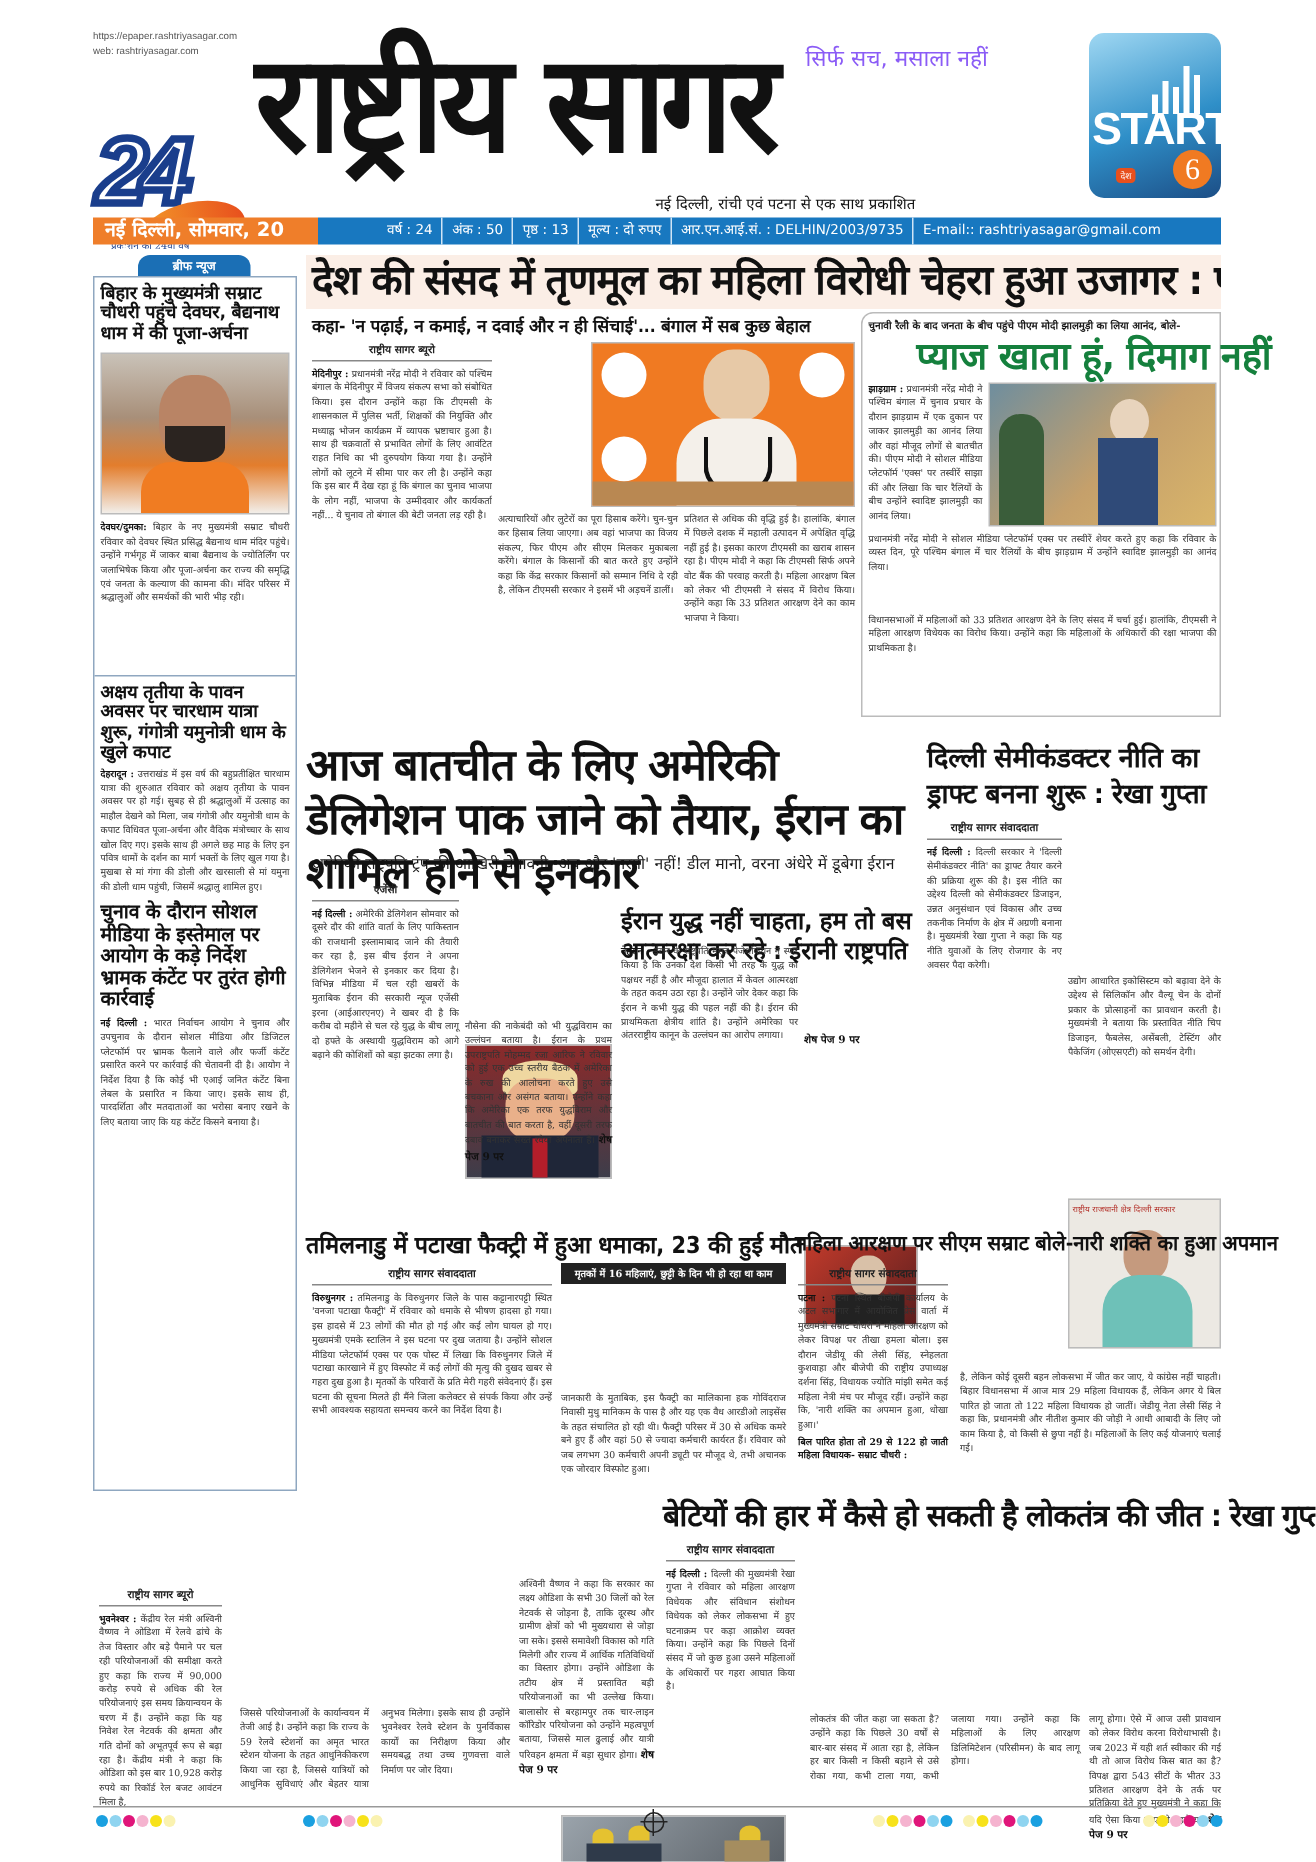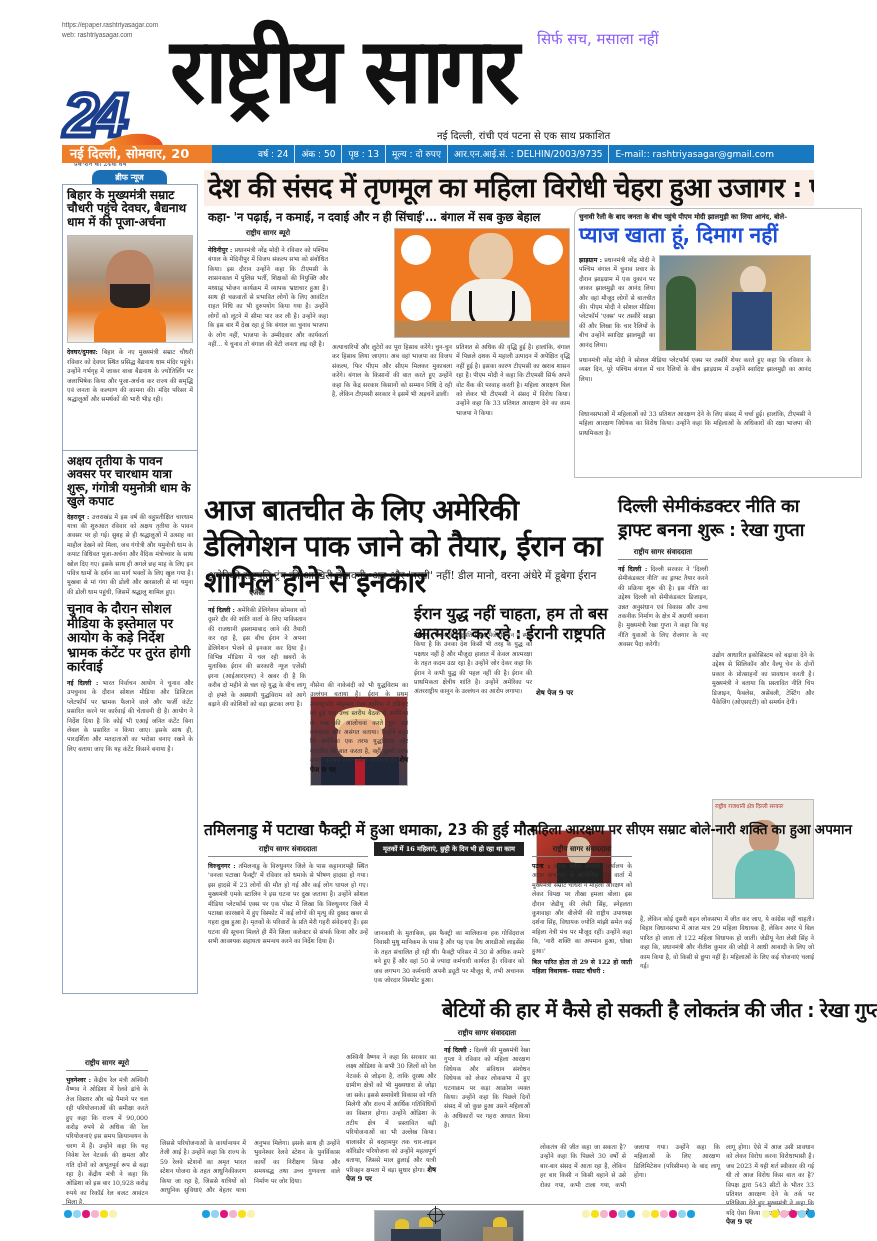--- a/index.html
+++ b/index.html
@@ -56,20 +56,32 @@
   <div class="abs logo24">
     <div class="num">24</div>
     <div class="flame"></div>
     <div class="tag">प्रकाशन का 24वां वर्ष</div>
   </div>
 
   <div class="abs tagline-top">सिर्फ सच, मसाला नहीं</div>
   <div class="abs masthead">राष्ट्रीय सागर</div>
   <div class="abs tagline-sub">नई दिल्ली, रांची एवं पटना से एक साथ प्रकाशित</div>
 
+  <div class="abs start">
+    <div class="bars">
+      <span style="height:40%"></span>
+        <span style="height:70%"></span>
+        <span style="height:55%"></span>
+        <span style="height:100%"></span>
+        <span style="height:80%"></span>
+    </div>
+    <div class="word">START</div>
+    <div class="desh">देश</div>
+    <div class="six">6</div>
+  </div>
 
   <div class="abs dateline">
     <div class="date">नई दिल्ली, सोमवार, 20 अप्रैल 2026</div>
     <div class="meta">
       <span>वर्ष : 24</span>
       <span>अंक : 50</span>
       <span>पृष्ठ : 13</span>
       <span>मूल्य : दो रुपए</span>
       <span>आर.एन.आई.सं. : DELHIN/2003/9735</span>
       <span>E-mail:: rashtriyasagar@gmail.com</span>
@@ -110,23 +122,23 @@
     <div style="position:absolute;left:6px;top:62px;width:30px;height:30px;border-radius:50%;background:#fff;"></div>
     <div style="position:absolute;right:6px;top:6px;width:30px;height:30px;border-radius:50%;background:#fff;"></div>
     <div style="position:absolute;left:74px;top:4px;width:44px;height:48px;border-radius:45%;background:#e7c9a7;"></div>
     <div style="position:absolute;left:56px;top:50px;width:80px;height:60px;background:#f4f0ea;border-radius:30px 30px 0 0;"></div>
     <div style="position:absolute;left:74px;top:62px;width:46px;height:40px;border:3px solid #111;border-radius:0 0 50% 50%;border-top:none;"></div>
     <div style="position:absolute;left:0;bottom:0;width:100%;height:16px;background:#b98852;"></div>
   </div>
   <div class="abs body" style="left:270px;top:342px;width:120px;">अत्याचारियों और लुटेरों का पूरा हिसाब करेंगे। चुन-चुन कर हिसाब लिया जाएगा। अब वहां भाजपा का विजय संकल्प, फिर पीएम और सीएम मिलकर मुकाबला करेंगे। बंगाल के किसानों की बात करते हुए उन्होंने कहा कि केंद्र सरकार किसानों को सम्मान निधि दे रही है, लेकिन टीएमसी सरकार ने इसमें भी अड़चनें डालीं।</div>
   <div class="abs body" style="left:394px;top:342px;width:114px;">प्रतिशत से अधिक की वृद्धि हुई है। हालांकि, बंगाल में पिछले दशक में महाली उत्पादन में अपेक्षित वृद्धि नहीं हुई है। इसका कारण टीएमसी का खराब शासन रहा है। पीएम मोदी ने कहा कि टीएमसी सिर्फ अपने वोट बैंक की परवाह करती है। महिला आरक्षण बिल को लेकर भी टीएमसी ने संसद में विरोध किया। उन्होंने कहा कि 33 प्रतिशत आरक्षण देने का काम भाजपा ने किया।</div>
 
-  <div class="abs" style="left:512px;top:208px;width:288px;height:270px;border:1px solid #bbb;border-top-left-radius:8px;">
+  <div class="abs" style="left:512px;top:208px;width:240px;height:270px;border:1px solid #bbb;border-top-left-radius:8px;">
     <div style="font-size:6.8px;font-weight:700;padding:3px 4px;white-space:nowrap;overflow:hidden;">चुनावी रैली के बाद जनता के बीच पहुंचे पीएम मोदी झालमुड़ी का लिया आनंद, बोले-</div>
-    <div class="hl" style="color:#1d4ed8;font-size:21px;padding-left:4px;white-space:nowrap;">प्याज खाता हूं, दिमाग नहीं</div>
+    <div class="hl" style="color:#15803d;font-size:25px;padding-left:4px;white-space:nowrap;margin-left:32px;">प्याज खाता हूं, दिमाग नहीं</div>
     <div class="body" style="position:absolute;left:4px;top:46px;width:76px;"><b>झाड़ग्राम :</b> <span>प्रधानमंत्री नरेंद्र मोदी ने पश्चिम बंगाल में चुनाव प्रचार के दौरान झाड़ग्राम में एक दुकान पर जाकर झालमुड़ी का आनंद लिया और वहां मौजूद लोगों से बातचीत की। पीएम मोदी ने सोशल मीडिया प्लेटफॉर्म 'एक्स' पर तस्वीरें साझा कीं और लिखा कि चार रैलियों के बीच उन्होंने स्वादिष्ट झालमुड़ी का आनंद लिया।</span></div>
     <div class="photo" style="position:absolute;left:84px;top:46px;width:152px;height:96px;background:linear-gradient(135deg,#6f8e9e,#c5a06b 55%,#d9b56a);">
       <div style="position:absolute;left:80px;top:10px;width:26px;height:30px;border-radius:50%;background:#e8d4bd;"></div>
       <div style="position:absolute;left:72px;top:36px;width:40px;height:60px;background:#2f4a78;"></div>
       <div style="position:absolute;left:6px;top:20px;width:30px;height:76px;background:#3a5d3a;border-radius:14px 14px 0 0;"></div>
     </div>
     <div class="body" style="position:absolute;left:4px;top:146px;width:232px;">प्रधानमंत्री नरेंद्र मोदी ने सोशल मीडिया प्लेटफॉर्म एक्स पर तस्वीरें शेयर करते हुए कहा कि रविवार के व्यस्त दिन, पूरे पश्चिम बंगाल में चार रैलियों के बीच झाड़ग्राम में उन्होंने स्वादिष्ट झालमुड़ी का आनंद लिया।</div>
     <div class="body" style="position:absolute;left:4px;top:200px;width:232px;">विधानसभाओं में महिलाओं को 33 प्रतिशत आरक्षण देने के लिए संसद में चर्चा हुई। हालांकि, टीएमसी ने महिला आरक्षण विधेयक का विरोध किया। उन्होंने कहा कि महिलाओं के अधिकारों की रक्षा भाजपा की प्राथमिकता है।</div>
   </div>
 

